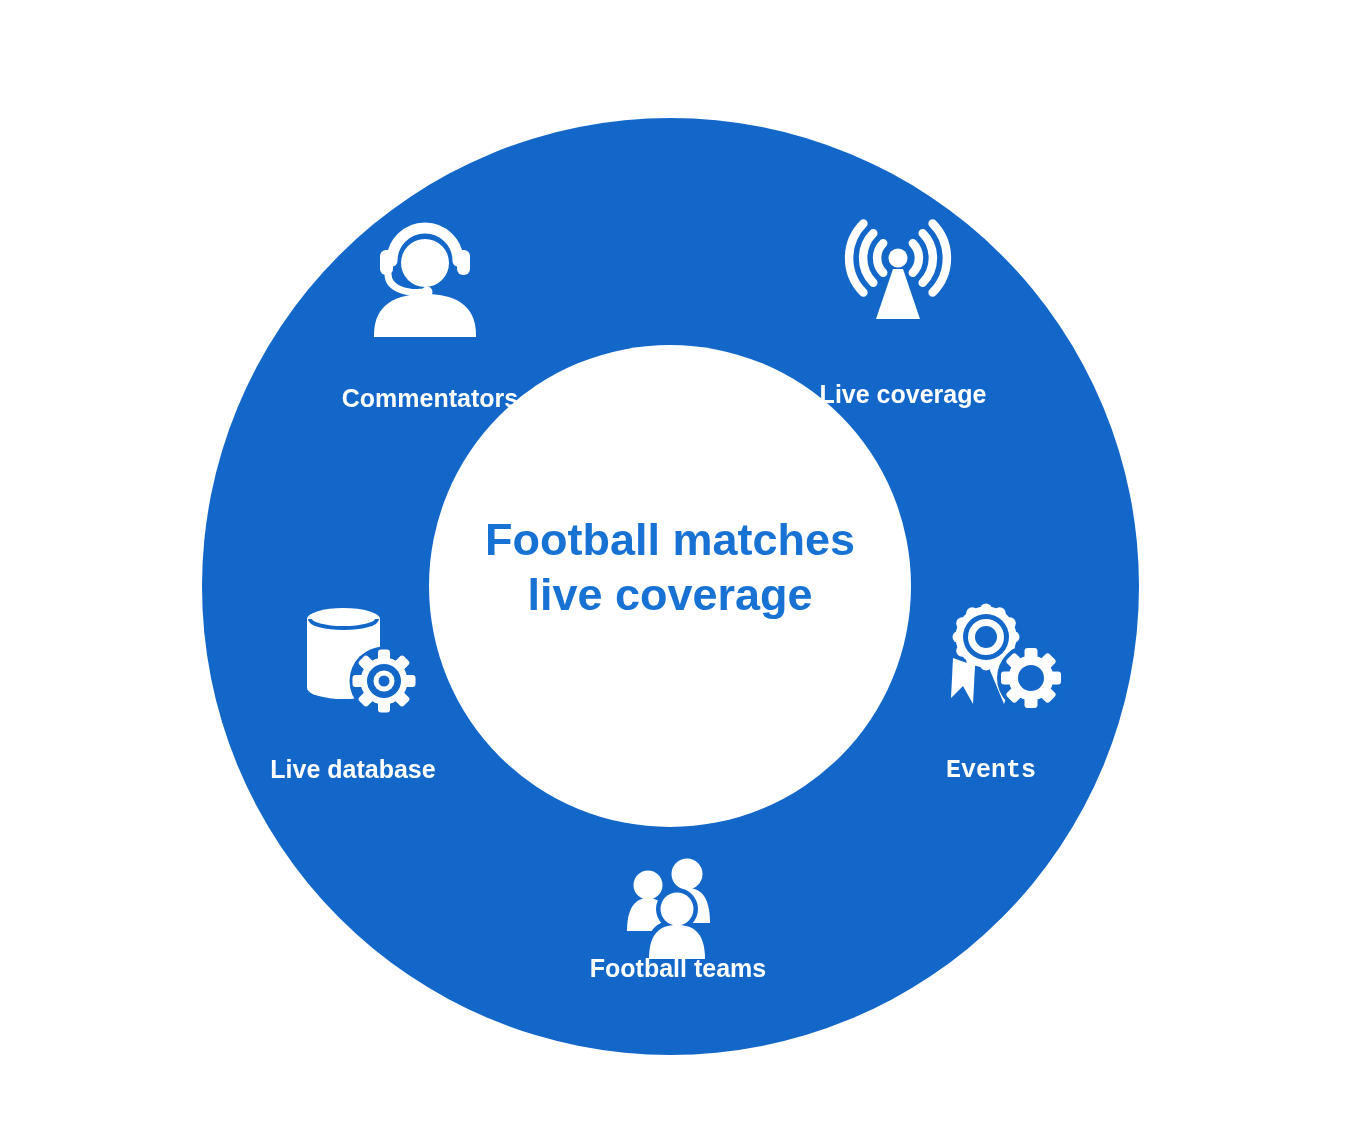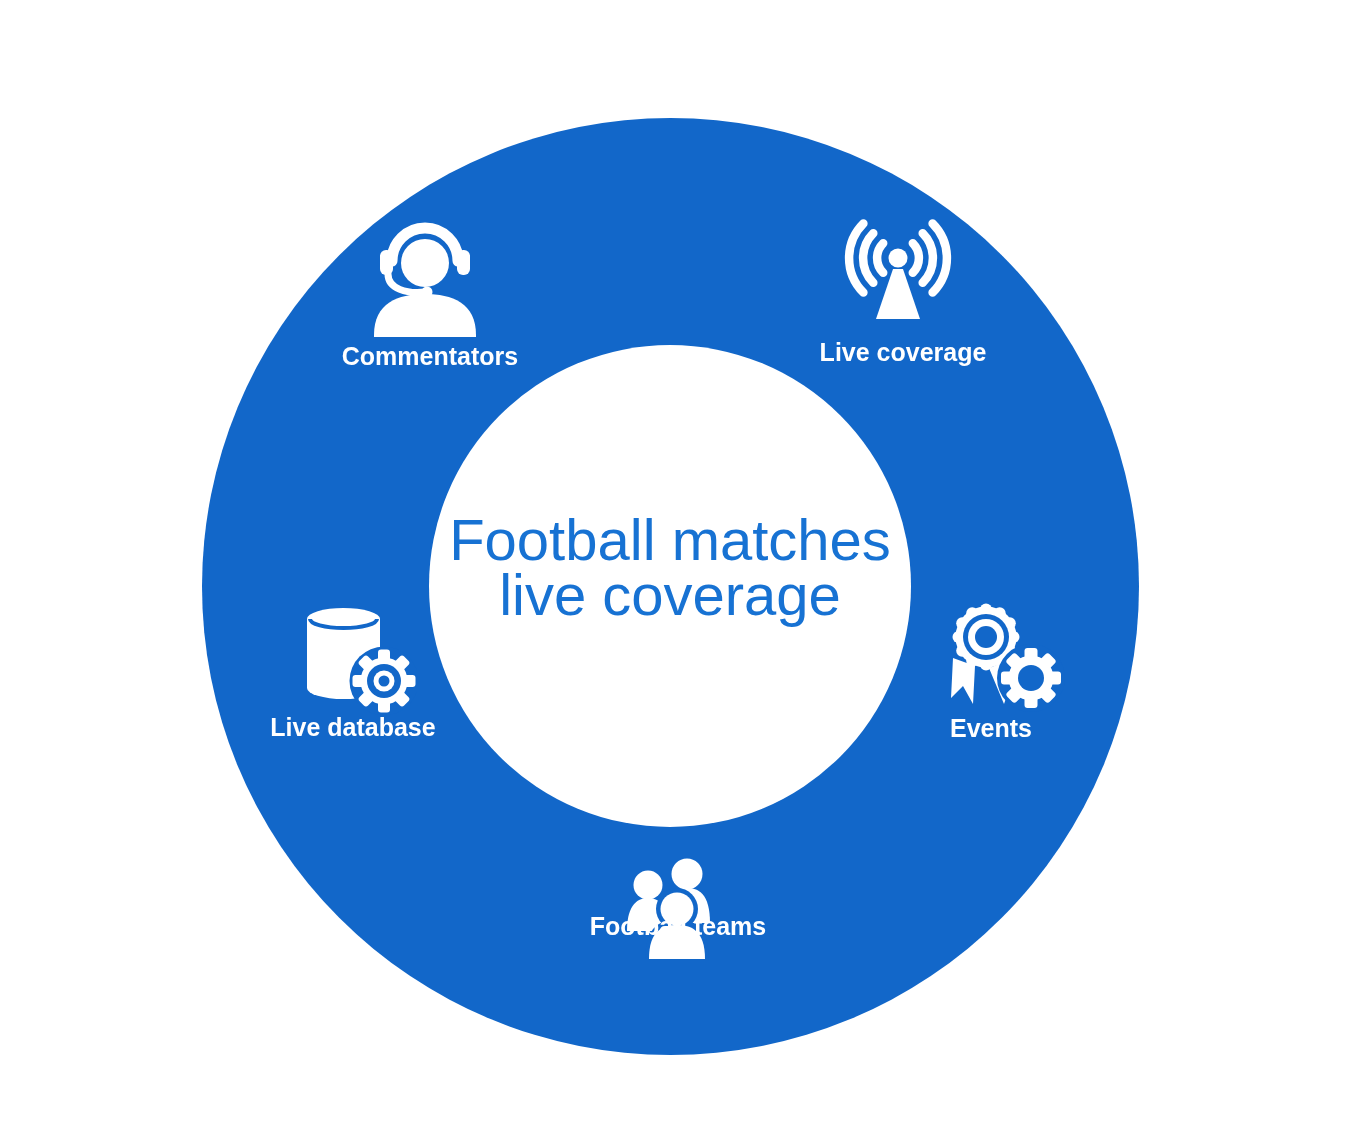--- a/index.html
+++ b/index.html
@@ -18,32 +18,33 @@
   .ring{
     position:absolute;left:202px;top:118px;width:937px;height:937px;
     border-radius:50%;background:var(--ring-blue,#1267C9);
   }
   .inner-circle{
     position:absolute;left:429px;top:345px;width:482px;height:482px;
     border-radius:50%;background:var(--background,#fff);
   }
   .center-title{
     position:absolute;left:670px;top:512px;transform:translateX(-50%);
-    text-align:center;font-weight:400;font-size:58px;line-height:55px;
+    text-align:center;font-weight:700;font-size:45px;line-height:55px;
     color:var(--title-blue,#1772D3);white-space:nowrap;letter-spacing:0px;
   }
   .node-label{
     position:absolute;transform:translateX(-50%);
     color:var(--label-white,#fff);font-weight:700;font-size:25px;
     white-space:nowrap;
+    margin-top:42px;
   }
   .node-icon{position:absolute;display:block;}
   .lbl-commentators{left:430px;top:342px;}
   .lbl-live-coverage{left:903px;top:338px;}
-  .lbl-events{left:991px;top:714px;}
+  .lbl-events{left:991px;top:714px;font-family:Liberation Mono, monospace;}
   .lbl-football-teams{left:678px;top:912px;}
   .lbl-users-database{left:353px;top:713px;}
   .ic-commentators{left:365px;top:221px;}
   .ic-live-coverage{left:833px;top:217px;}
   .ic-events{left:938px;top:600px;}
   .ic-football-teams{left:615px;top:849px;}
   .ic-users-database{left:297px;top:597px;}
   .w{fill:#fff;}
   .b{fill:var(--ring-blue,#1267C9);}
   .ws{stroke:#fff;fill:none;}

